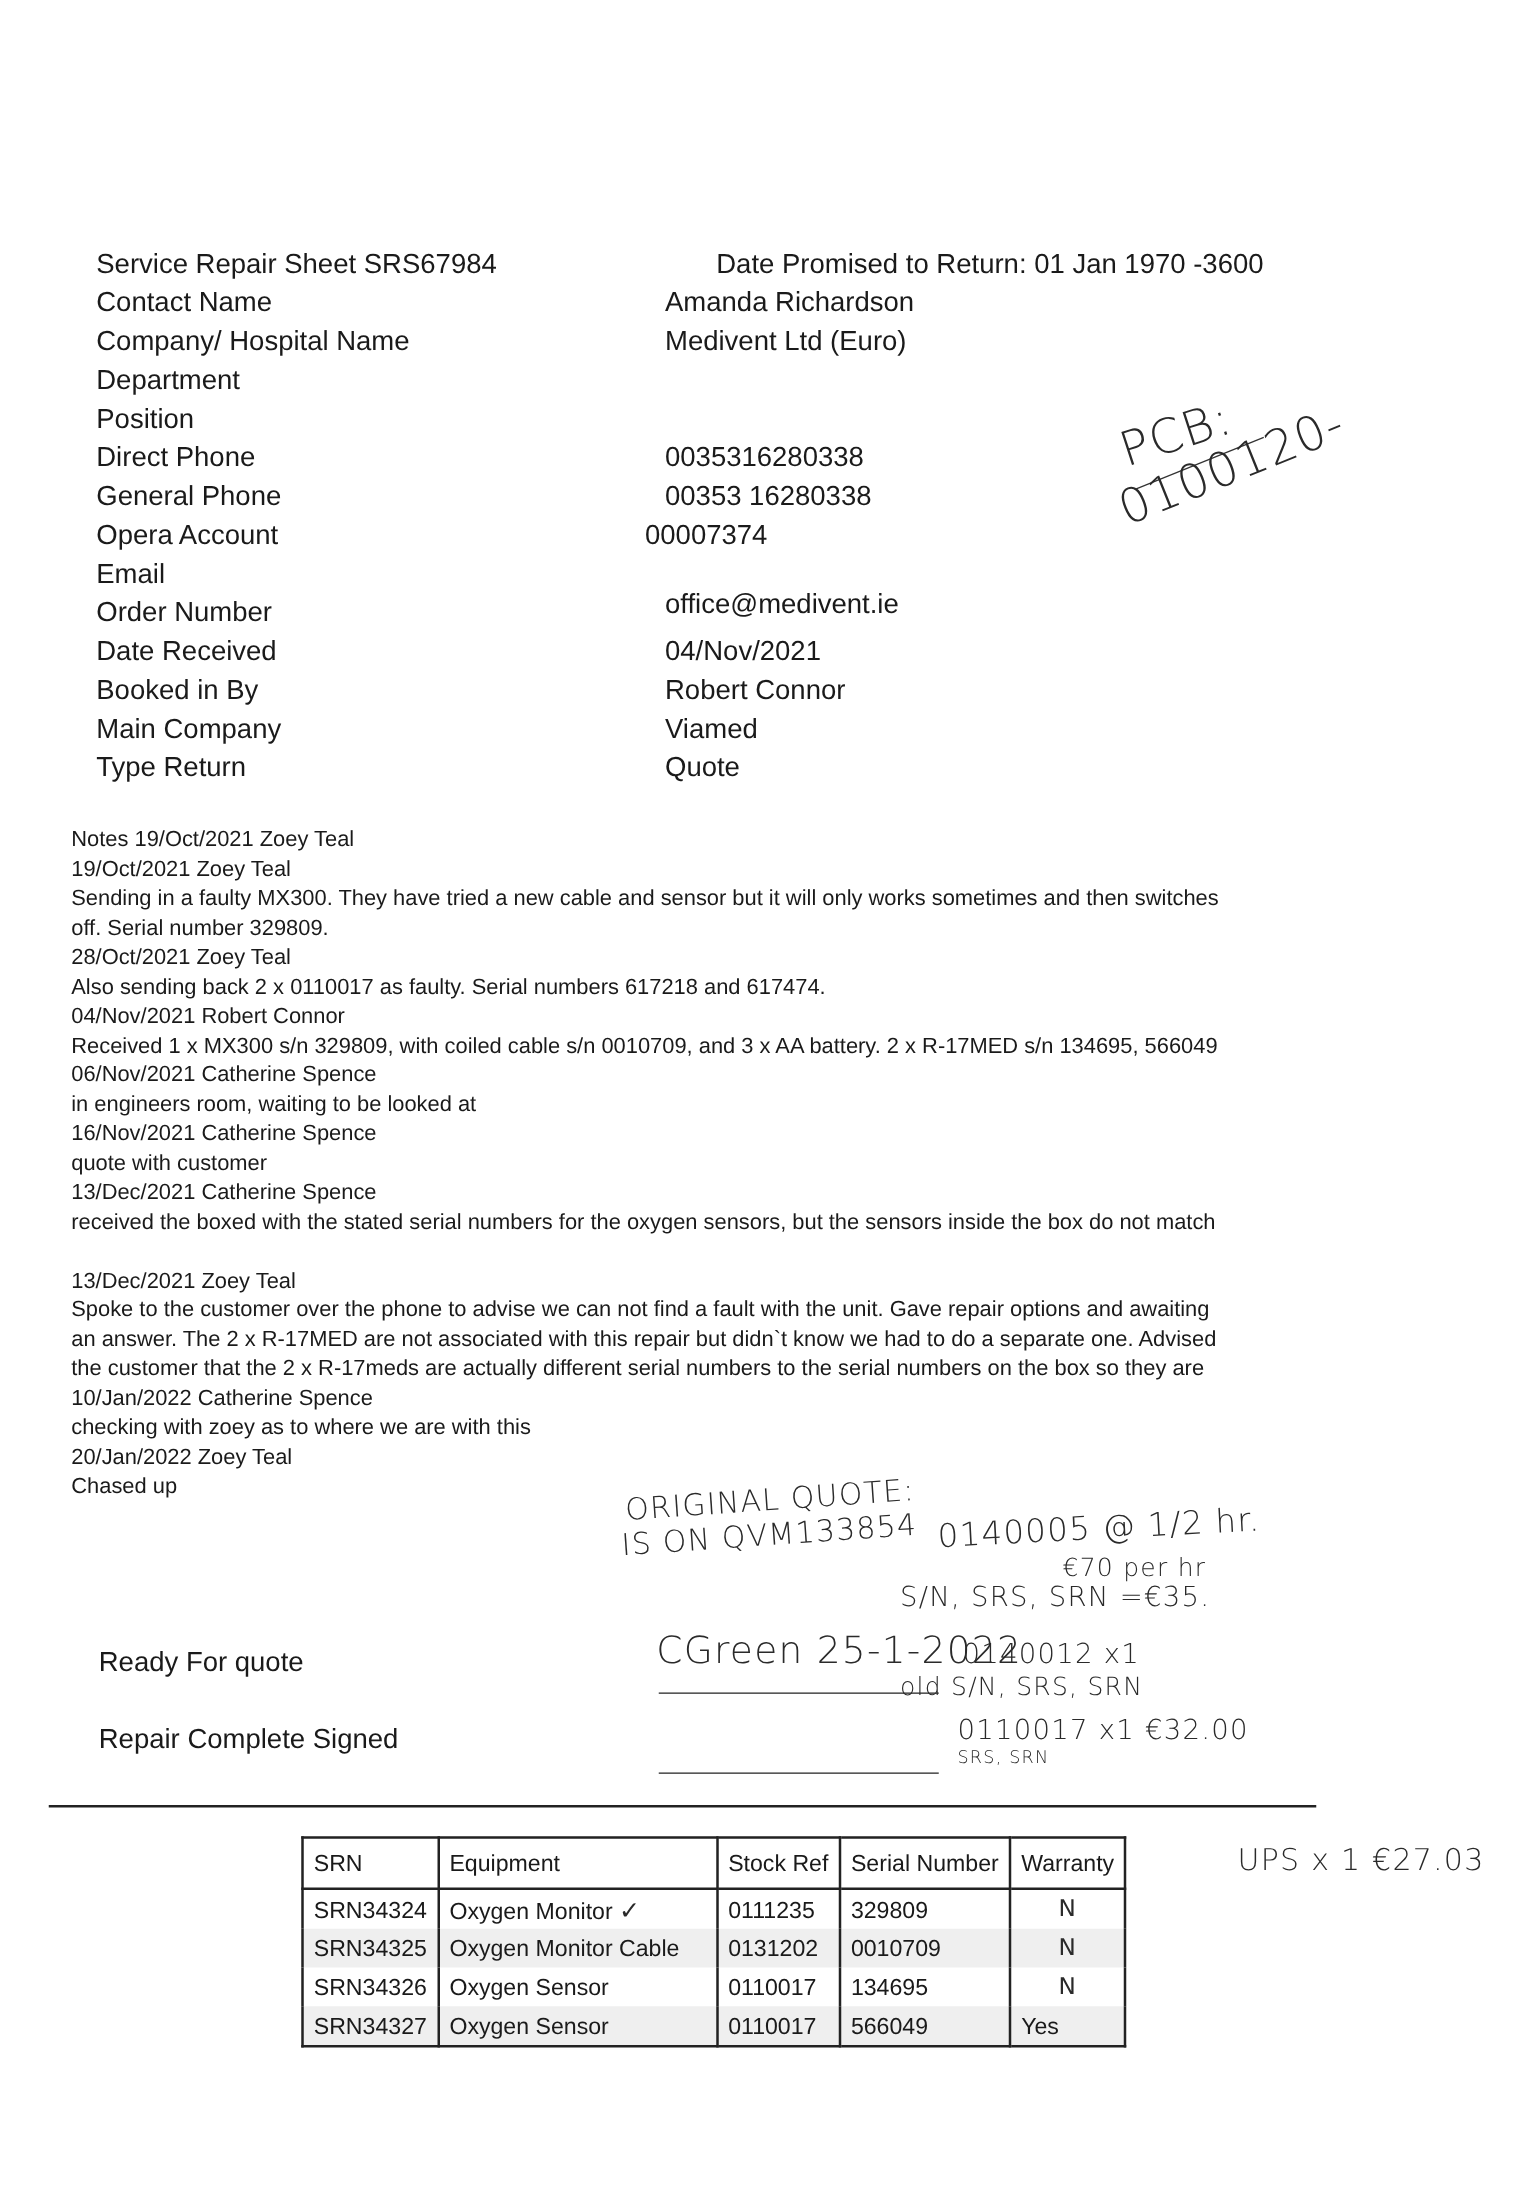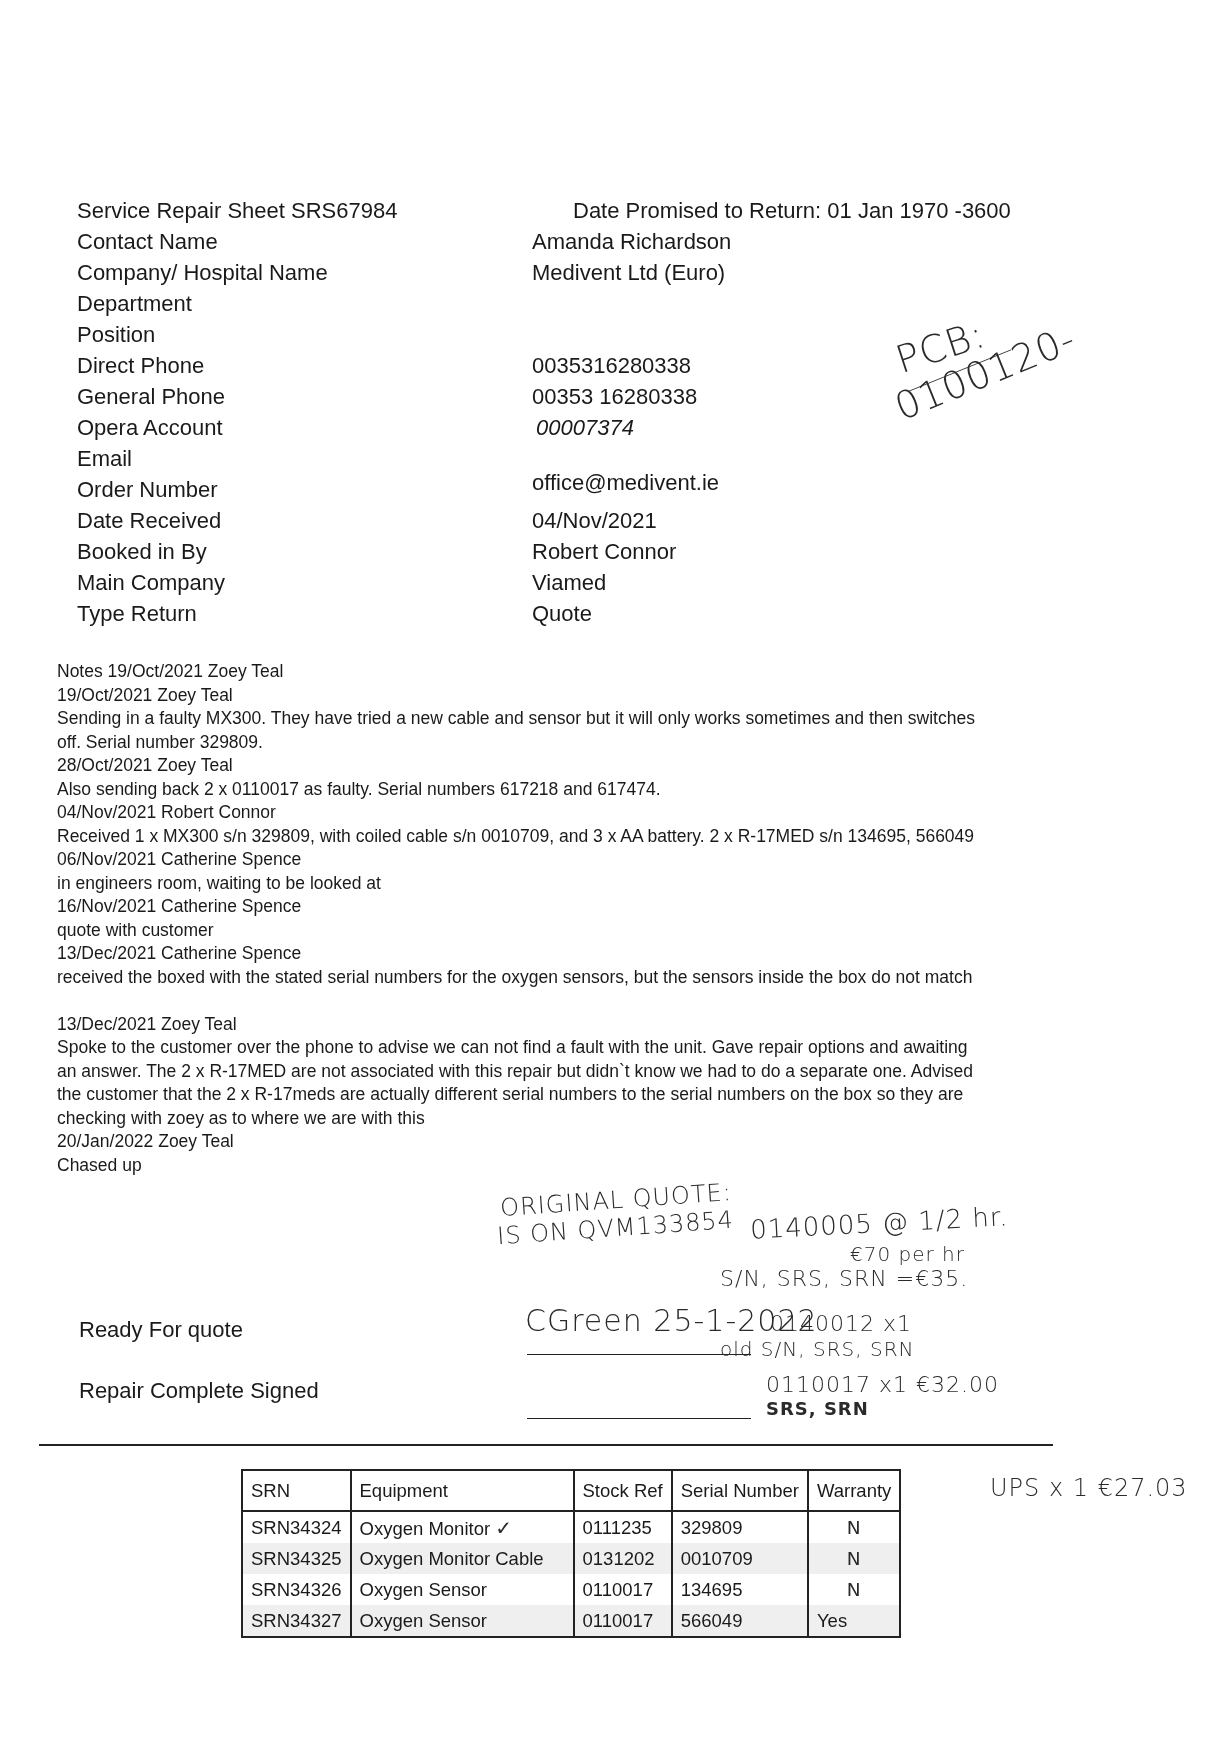--- a/index.html
+++ b/index.html
@@ -38,21 +38,21 @@
   <div class="abs hdr" style="left:77px; top:319px;">Position</div>
   <div class="abs hdr" style="left:532px; top:319px;"></div>
 
   <div class="abs hdr" style="left:77px; top:350px;">Direct Phone</div>
   <div class="abs hdr" style="left:532px; top:350px;">0035316280338</div>
 
   <div class="abs hdr" style="left:77px; top:381px;">General Phone</div>
   <div class="abs hdr" style="left:532px; top:381px;">00353 16280338</div>
 
   <div class="abs hdr" style="left:77px; top:412px;">Opera Account</div>
-  <div class="abs hdr" style="left:536px; top:412px;font-style:italic;">00007374</div>
+  <div class="abs hdr" style="left:516px; top:412px;">00007374</div>
 
   <div class="abs hdr" style="left:77px; top:443px;">Email</div>
   <div class="abs hdr" style="left:532px; top:467px;">office@medivent.ie</div>
 
   <div class="abs hdr" style="left:77px; top:474px;">Order Number</div>
   <div class="abs hdr" style="left:532px; top:474px;"></div>
 
   <div class="abs hdr" style="left:77px; top:505px;">Date Received</div>
   <div class="abs hdr" style="left:532px; top:505px;">04/Nov/2021</div>
 
@@ -83,20 +83,21 @@
   <div class="note">in engineers room, waiting to be looked at</div>
   <div class="note">16/Nov/2021 Catherine Spence</div>
   <div class="note">quote with customer</div>
   <div class="note">13/Dec/2021 Catherine Spence</div>
   <div class="note">received the boxed with the stated serial numbers for the oxygen sensors, but the sensors inside the box do not match</div>
   <div class="note" style="height:23.5px;"></div>
   <div class="note">13/Dec/2021 Zoey Teal</div>
   <div class="note">Spoke to the customer over the phone to advise we can not find a fault with the unit. Gave repair options and awaiting</div>
   <div class="note">an answer. The 2 x R-17MED are not associated with this repair but didn`t know we had to do a separate one. Advised</div>
   <div class="note">the customer that the 2 x R-17meds are actually different serial numbers to the serial numbers on the box so they are</div>
+  <div class="note">10/Jan/2022 Catherine Spence</div>
   <div class="note">checking with zoey as to where we are with this</div>
   <div class="note">20/Jan/2022 Zoey Teal</div>
   <div class="note">Chased up</div>
 </div>
 
 <div class="abs hand" style="left:500px; top:1186px; font-size:24px; transform:rotate(-4deg);">ORIGINAL QUOTE:</div>
 <div class="abs hand" style="left:497px; top:1214px; font-size:24px; transform:rotate(-4deg);">IS ON QVM133854</div>
 
 <div class="abs hand" style="left:750px; top:1208px; font-size:26px; transform:rotate(-3deg);">0140005 @ 1/2 hr.</div>
 <div class="abs hand" style="left:850px; top:1242px; font-size:20px;">€70 per hr</div>
@@ -105,21 +106,21 @@
 <div class="abs hdr" style="left:79px; top:1314px;">Ready For quote</div>
 <div class="abs hand" style="left:525px; top:1303px; font-size:30px;">CGreen 25-1-2022</div>
 <div class="sigline" style="left:527px; top:1354px; width:224px;"></div>
 
 <div class="abs hand" style="left:770px; top:1311px; font-size:22px;">0140012 x1</div>
 <div class="abs hand" style="left:720px; top:1337px; font-size:20px;">old S/N, SRS, SRN</div>
 
 <div class="abs hdr" style="left:79px; top:1375px;">Repair Complete Signed</div>
 <div class="sigline" style="left:527px; top:1418px; width:224px;"></div>
 <div class="abs hand" style="left:766px; top:1372px; font-size:22px;">0110017 x1 €32.00</div>
-<div class="abs hand" style="left:766px; top:1398px; font-size:18px;font-weight:bold;">SRS, SRN</div>
+<div class="abs hand" style="left:766px; top:1398px; font-size:14px;">SRS, SRN</div>
 
 <div class="sigline" style="left:39px; top:1444px; width:1014px; border-top-width:2.5px;"></div>
 
 <div class="abs hand" style="left:990px; top:1474px; font-size:24px;">UPS x 1 €27.03</div>
 
 <table class="items">
   <tbody>
       <tr>
     <th>SRN</th>
     <th style="width:205px;">Equipment</th>

